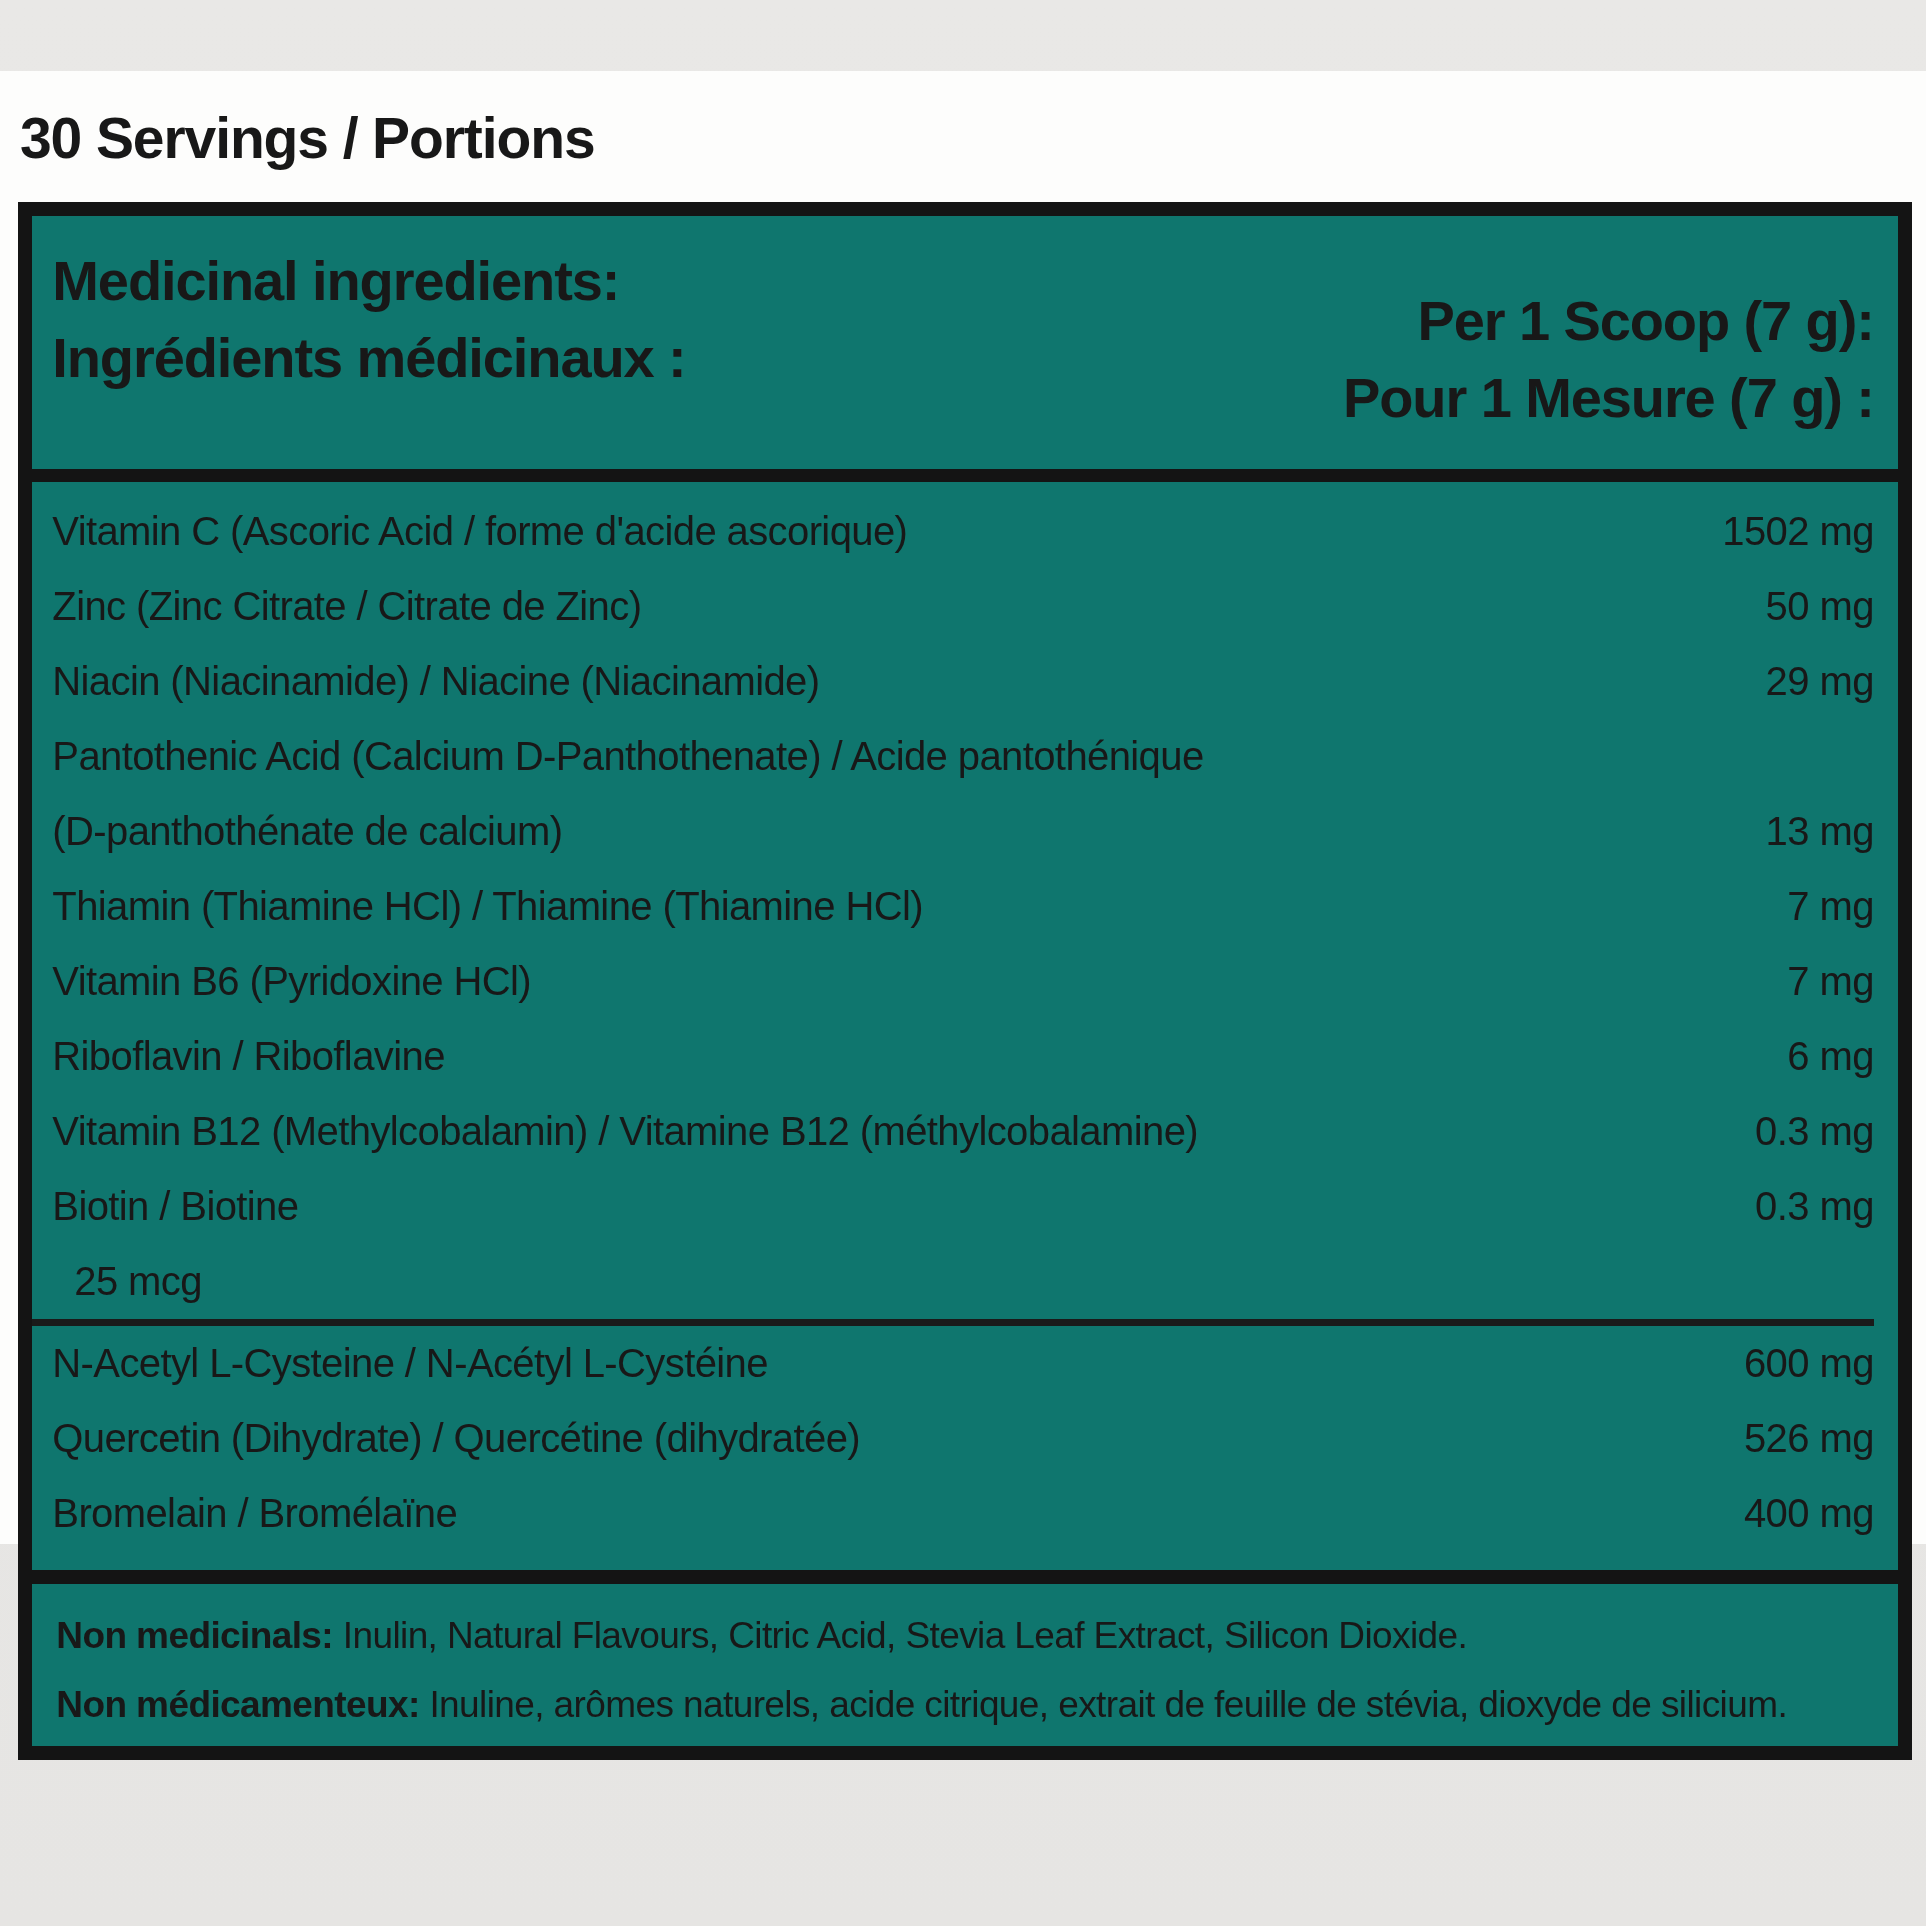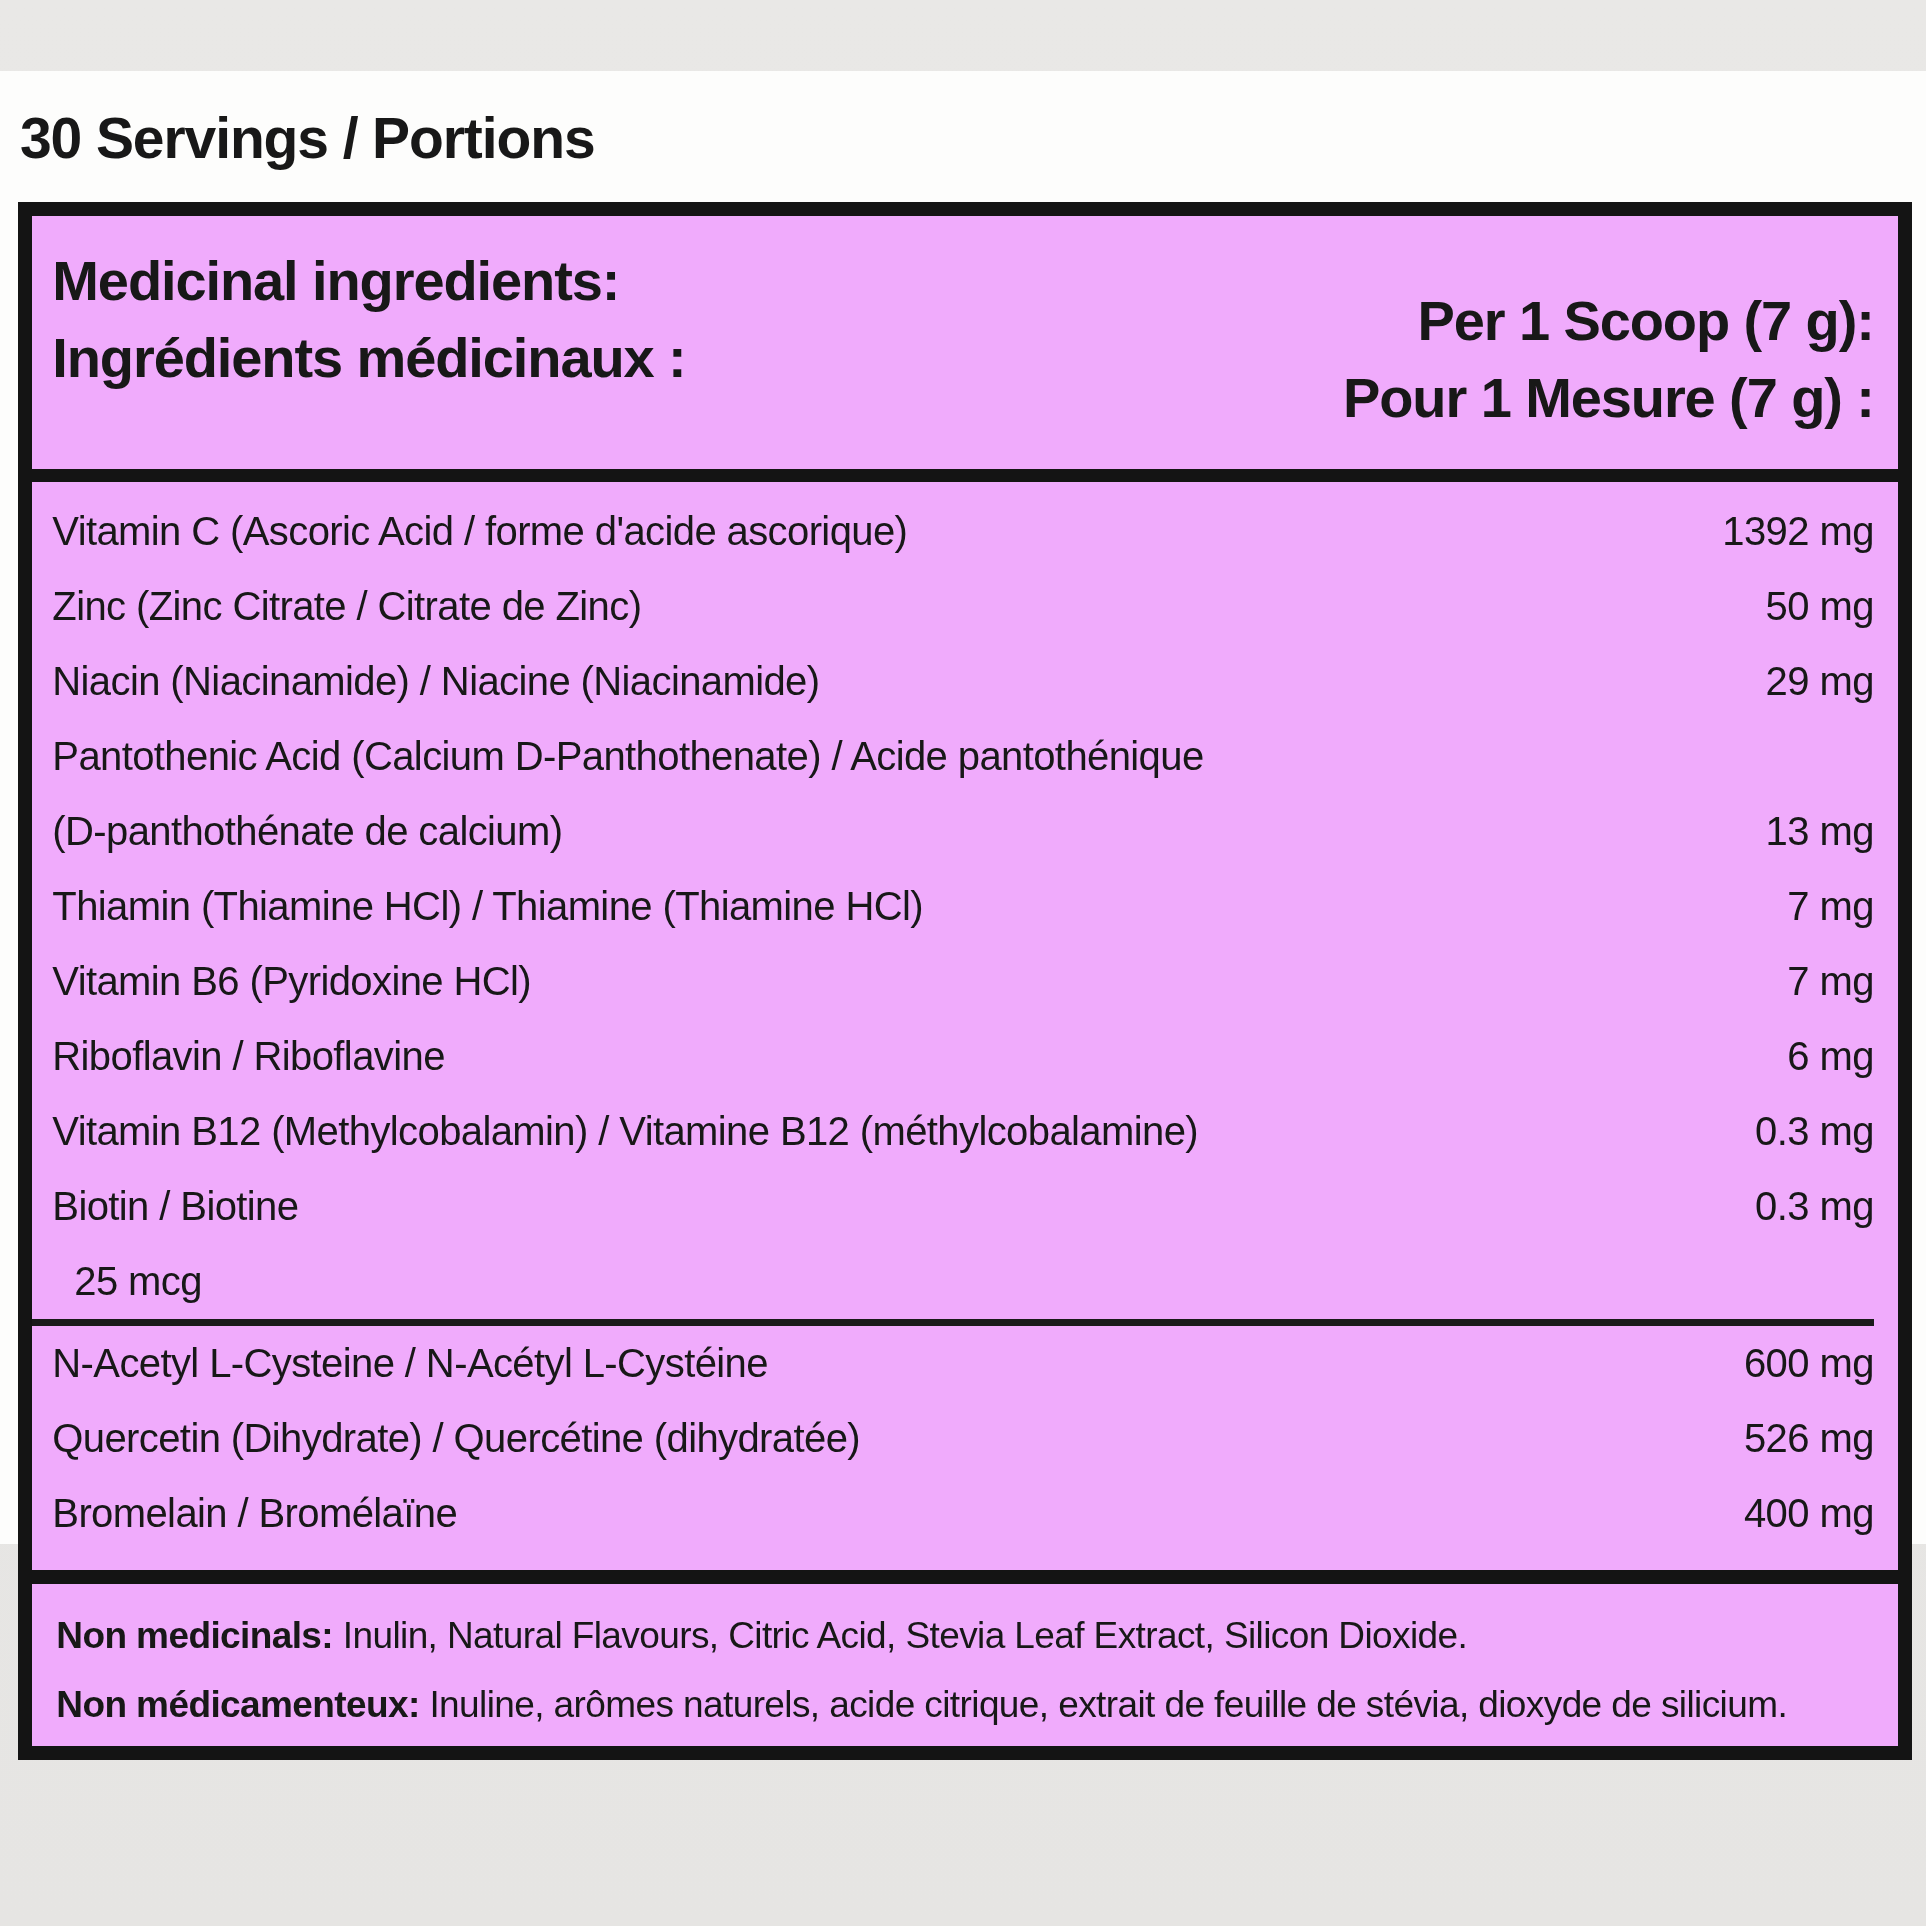--- a/index.html
+++ b/index.html
@@ -34,21 +34,21 @@
     font-weight: 700;
     letter-spacing: -1.1px;
     line-height: 66px;
     white-space: nowrap;
   }
   .panel {
     box-sizing: border-box;
     margin: 31px 13.3px 0 18.3px;
     width: 1894px;
     border: 14.5px solid #141414;
-    background: #f0abfc;
+    background: #0f766e;
   }
   .panel-header {
     display: flex;
     justify-content: space-between;
     align-items: flex-start;
     padding: 25.6px 24.5px 33px 20px;
   }
   .panel-header .hdr-col {
     font-size: 56px;
     font-weight: 700;
@@ -132,21 +132,21 @@
         <div>Per 1 Scoop (7 g):</div>
         <div>Pour 1 Mesure (7 g) :</div>
       </div>
     </div>
 
     <div class="header-rule"></div>
 
     <div class="rows">
   <div class="row">
     <span class="row-name">Vitamin C (Ascoric Acid / forme d'acide ascorique)</span>
-    <span class="row-value">1392 mg</span>
+    <span class="row-value">1502 mg</span>
   </div>
 
   <div class="row">
     <span class="row-name">Zinc (Zinc Citrate / Citrate de Zinc)</span>
     <span class="row-value">50 mg</span>
   </div>
 
   <div class="row">
     <span class="row-name">Niacin (Niacinamide) / Niacine (Niacinamide)</span>
     <span class="row-value">29 mg</span>

